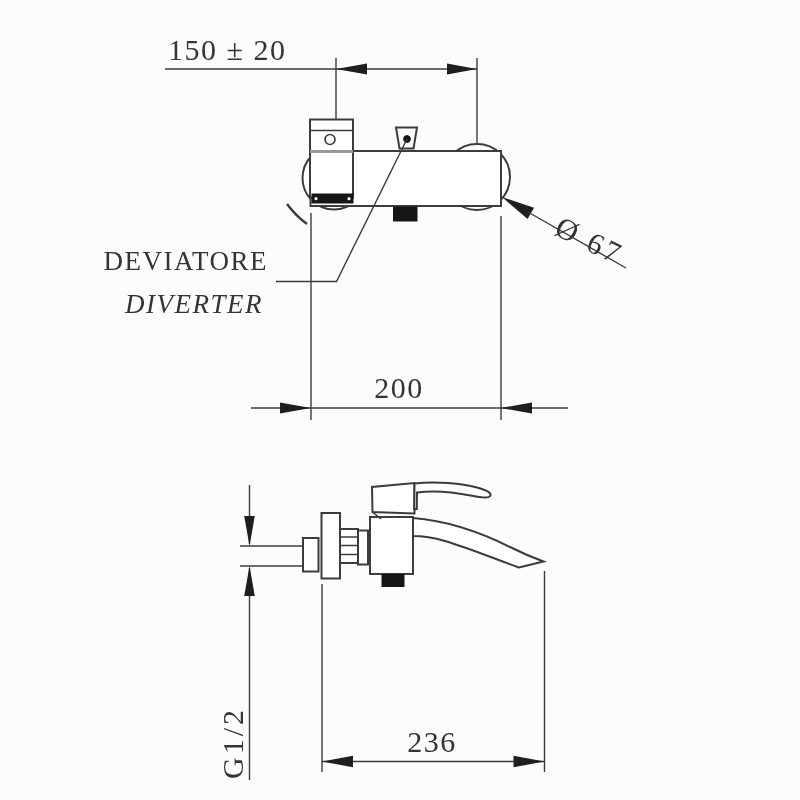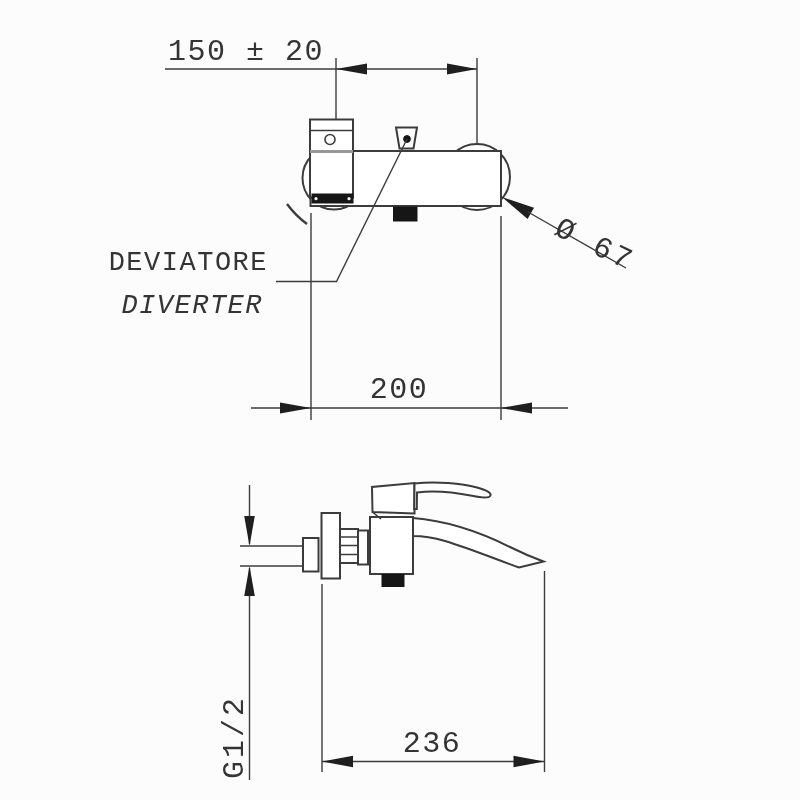--- a/index.html
+++ b/index.html
@@ -1,18 +1,18 @@
 <!DOCTYPE html>
 <html><head>
 <meta charset="utf-8">
 <style>
   html,body{margin:0;padding:0;background:#ffffff;}
   #stage{
     position:relative;width:800px;height:800px;background:#fcfcfc;
-    font-family:Liberation Mono, monospace;overflow:hidden;
+    font-family:Liberation Serif, serif;overflow:hidden;
   }
   svg{position:absolute;left:0;top:0;}
   .outline{fill:#ffffff;stroke:#3c3c3c;stroke-width:2;stroke-linejoin:miter;}
   .outline-thin{fill:none;stroke:#3c3c3c;stroke-width:1.6;}
   .dimline{fill:none;stroke:#3c3c3c;stroke-width:1.4;}
   .arrow{fill:#1f1f1f;stroke:none;}
   .darkfill{fill:#161616;stroke:#161616;}
   .grayline{fill:none;stroke:#979797;stroke-width:3;}
   .dimtext{font-size:30px;fill:#343434;letter-spacing:1.5px;}
   .calltext{font-size:27px;fill:#343434;letter-spacing:1.5px;}

